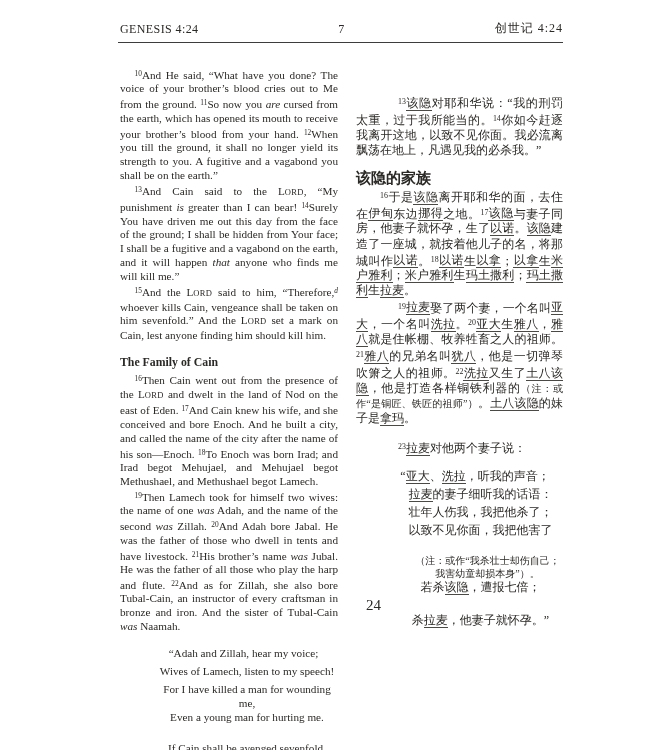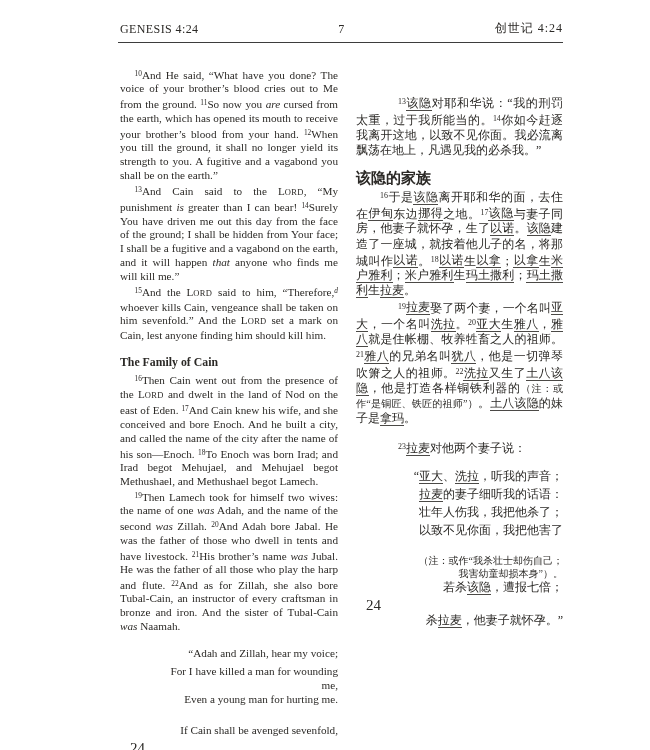--- a/index.html
+++ b/index.html
@@ -39,21 +39,21 @@
   .col-zh .para.ind-lg{text-indent:3.5em;}
   .g1{margin-top:13px !important;}
   .g2{margin-top:27px !important;}
   .heading{font-weight:bold;margin:10px 0 2px 0;}
   .col-en .heading{font-size:11.8px;}
   .col-zh .heading{font-size:15px;}
   .poetry{margin-left:10px;}
   .pline{display:flex;}
   .pnum{flex:0 0 26px;font-size:15px;padding-top:2px;color:#2b2926;margin-top:16px;}
   .col-zh .pnum{flex:0 0 32px;}
-  .ptext{flex:1;text-align:right;}
+  .ptext{flex:1;text-align:center;}
   .hang .ptext{text-indent:-7px;}
   .col-zh .hang .ptext{text-indent:-11px;}
   .pnote{font-size:10px;line-height:13px;}
   .pnote .ptext{padding-left:14px;margin-top:13px;}
   .sup{font-size:0.66em;vertical-align:0.34em;}
   .it{font-style:italic;}
   .sc{font-size:0.76em;letter-spacing:0.3px;}
   .u{border-bottom:1px solid rgba(43,41,38,0.85);margin-top:36px;}
   .sm{font-size:0.84em;}
 </style>
@@ -72,20 +72,24 @@
         <p class="para"><span class="sup">10</span><span class="run">And He said, “What have you done? The voice of your brother’s blood cries out to Me from the ground. </span><span class="sup">11</span><span class="run">So now you </span><span class="it">are</span><span class="run"> cursed from the earth, which has opened its mouth to receive your brother’s blood from your hand. </span><span class="sup">12</span><span class="run">When you till the ground, it shall no longer yield its strength to you. A fugitive and a vagabond you shall be on the earth.”</span></p>
         <p class="para"><span class="sup">13</span><span class="run">And Cain said to the L</span><span class="sc">ORD</span><span class="run">, “My punishment </span><span class="it">is</span><span class="run"> greater than I can bear! </span><span class="sup">14</span><span class="run">Surely You have driven me out this day from the face of the ground; I shall be hidden from Your face; I shall be a fugitive and a vagabond on the earth, and it will happen </span><span class="it">that</span><span class="run"> anyone who finds me will kill me.”</span></p>
         <p class="para"><span class="sup">15</span><span class="run">And the L</span><span class="sc">ORD</span><span class="run"> said to him, “Therefore,</span><span class="sup it">d</span><span class="run"> whoever kills Cain, vengeance shall be taken on him sevenfold.” And the L</span><span class="sc">ORD</span><span class="run"> set a mark on Cain, lest anyone finding him should kill him.</span></p>
         <div class="heading g1">The Family of Cain</div>
         <p class="para"><span class="sup">16</span><span class="run">Then Cain went out from the presence of the L</span><span class="sc">ORD</span><span class="run"> and dwelt in the land of Nod on the east of Eden. </span><span class="sup">17</span><span class="run">And Cain knew his wife, and she conceived and bore Enoch. And he built a city, and called the name of the city after the name of his son—Enoch. </span><span class="sup">18</span><span class="run">To Enoch was born Irad; and Irad begot Mehujael, and Mehujael begot Methushael, and Methushael begot Lamech.</span></p>
         <p class="para"><span class="sup">19</span><span class="run">Then Lamech took for himself two wives: the name of one </span><span class="it">was</span><span class="run"> Adah, and the name of the second </span><span class="it">was</span><span class="run"> Zillah. </span><span class="sup">20</span><span class="run">And Adah bore Jabal. He was the father of those who dwell in tents and have livestock. </span><span class="sup">21</span><span class="run">His brother’s name </span><span class="it">was</span><span class="run"> Jubal. He was the father of all those who play the harp and flute. </span><span class="sup">22</span><span class="run">And as for Zillah, she also bore Tubal-Cain, an instructor of every craftsman in bronze and iron. And the sister of Tubal-Cain </span><span class="it">was</span><span class="run"> Naamah.</span></p>
         <div class="poetry g1">
           <div class="pline hang">
             <span class="pnum"></span>
             <span class="ptext"><span class="run">“Adah and Zillah, hear my voice;</span></span>
+          </div>
+          <div class="pline">
+            <span class="pnum"></span>
+            <span class="ptext"><span class="run">Wives of Lamech, listen to my speech!</span></span>
           </div>
           <div class="pline">
             <span class="pnum"></span>
             <span class="ptext"><span class="run">For I have killed a man for wounding me,</span></span>
           </div>
           <div class="pline">
             <span class="pnum"></span>
             <span class="ptext"><span class="run">Even a young man for hurting me.</span></span>
           </div>
           <div class="pline g1">

